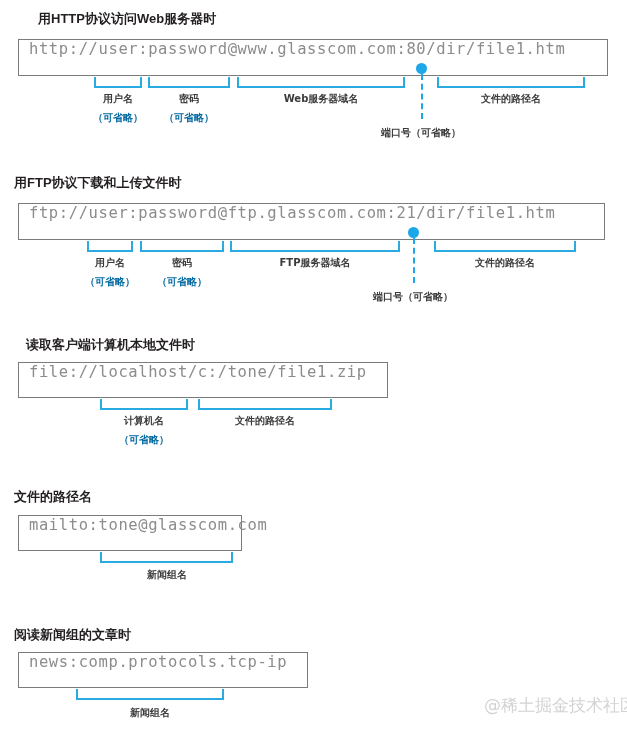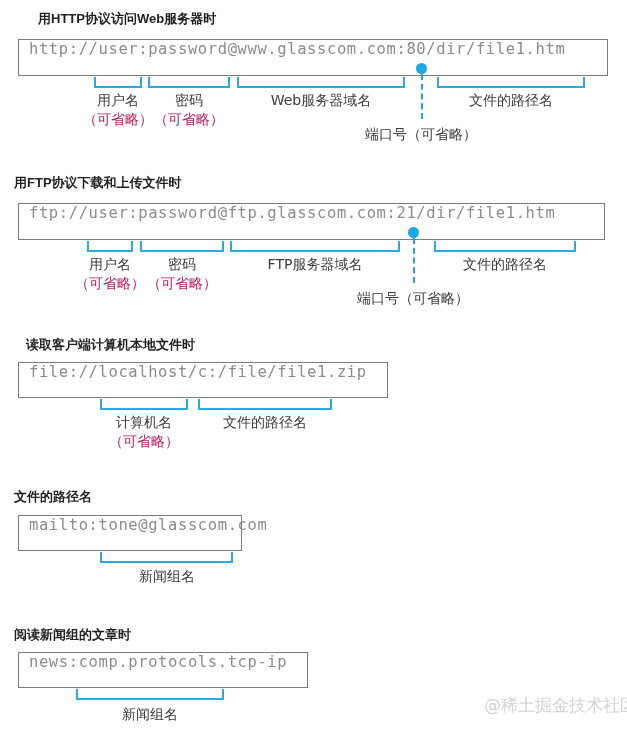--- a/index.html
+++ b/index.html
@@ -43,27 +43,28 @@
   .brk {
     position: absolute;
     box-sizing: border-box;
     border-left: 2.5px solid #29abe2;
     border-right: 2.5px solid #29abe2;
     border-bottom: 2.5px solid #29abe2;
     height: 11px;
   }
   .caption {
     position: absolute;
-    font-size: 14px;
+    font-size: 10px;
     color: #3b3b3b;
     text-align: center;
     white-space: nowrap;
     font-family: "DejaVu Sans", "Liberation Sans", sans-serif;
+    font-weight: bold;
   }
-  .caption.sub { color: #be185d; }
+  .caption.sub { color: #0369a1; }
   .dot {
     position: absolute;
     width: 11px;
     height: 11px;
     border-radius: 50%;
     background: #1ca7e8;
   }
   .dashline {
     position: absolute;
     width: 0;
@@ -136,21 +137,21 @@
   <div class="caption" style="left:445px; top:256px; width:120px;">文件的路径名</div>
 
   <div class="caption" style="left:343px; top:290px; width:140px;">端口号（可省略）</div>
 </div>
 
 <div class="section">
 
   <div class="heading" style="left:26px; top:336px;">读取客户端计算机本地文件时</div>
 
   <div class="urlbox" style="left:18px; top:362px; width:370px; height:36px;">
-    <span class="urltext">file://localhost/c:/file/file1.zip</span>
+    <span class="urltext">file://localhost/c:/tone/file1.zip</span>
   </div>
 
   <div class="brk" style="left:100px; top:399px; width:88px;"></div>
   <div class="brk" style="left:198px; top:399px; width:134px;"></div>
 
   <div class="caption" style="left:94px; top:414px; width:100px;">计算机名</div>
   <div class="caption sub" style="left:94px; top:433px; width:100px;">（可省略）</div>
 
   <div class="caption" style="left:205px; top:414px; width:120px;">文件的路径名</div>
 </div>

